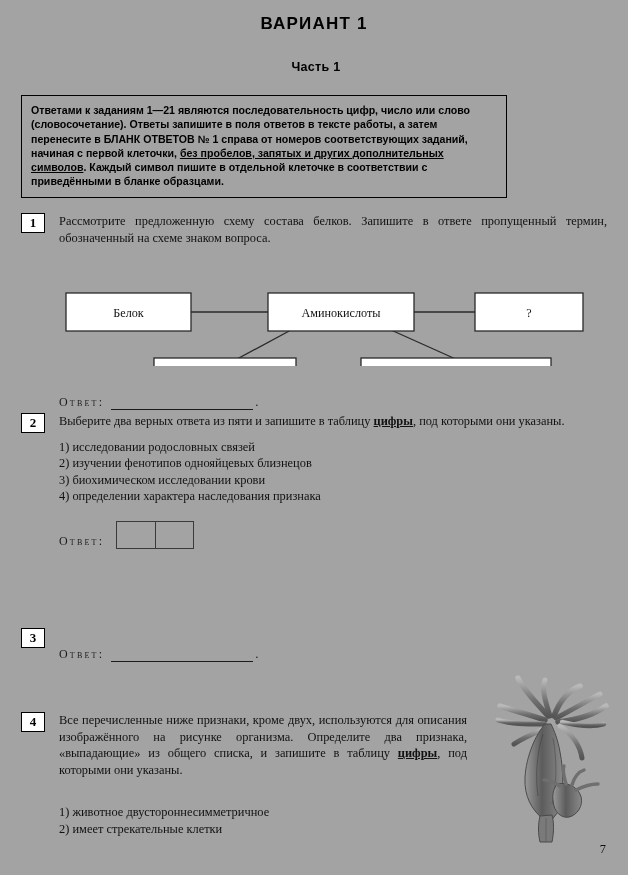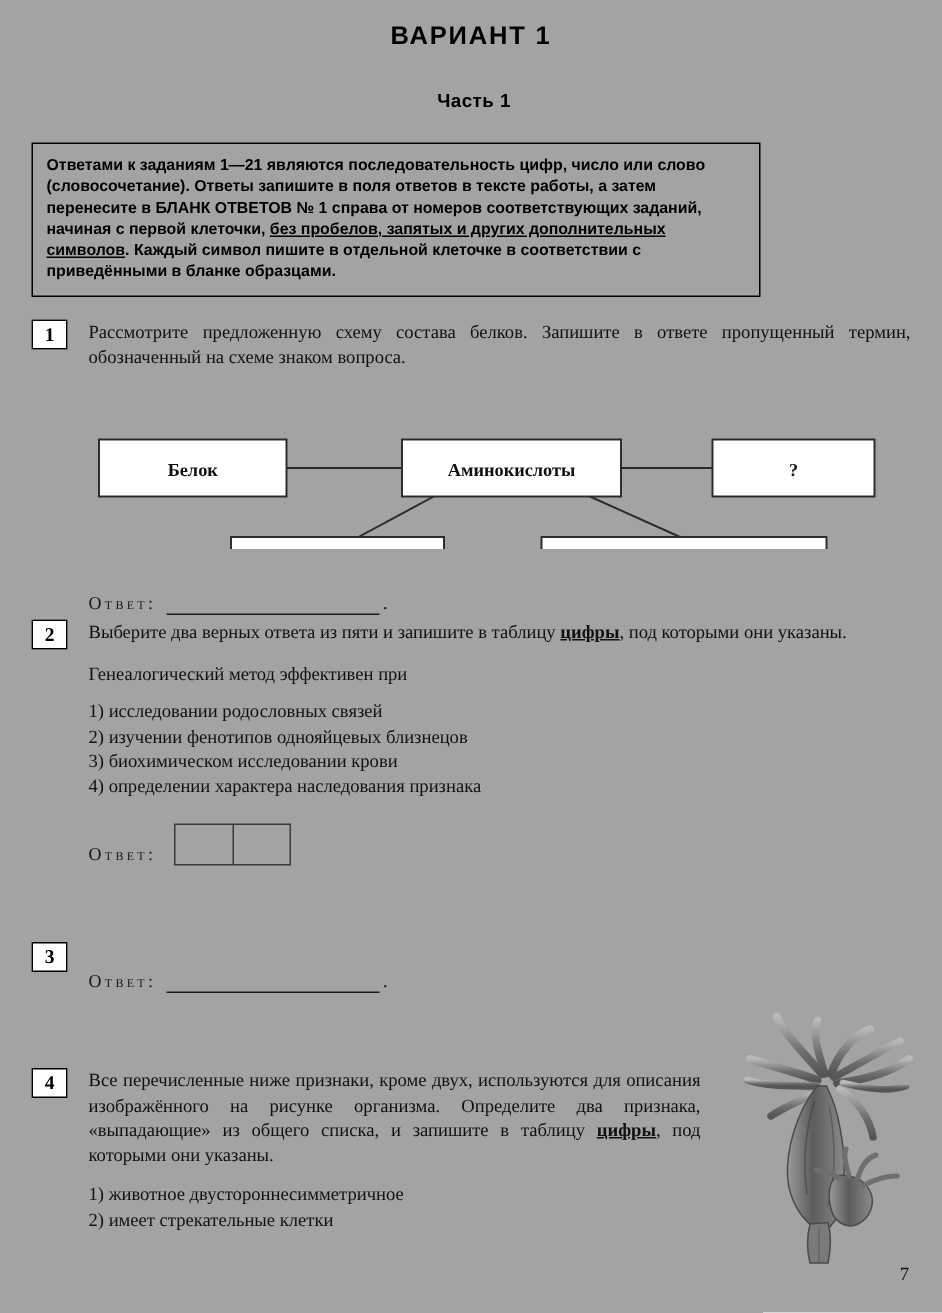--- a/index.html
+++ b/index.html
@@ -191,21 +191,21 @@
   <div class="part-title">Часть 1</div>
 
   <div class="instruction-box">
     <span>Ответами к заданиям 1—21 являются последовательность цифр, число или слово (словосочетание). Ответы запишите в поля ответов в тексте работы, а затем перенесите в БЛАНК ОТВЕТОВ № 1 справа от номеров соответствующих заданий, начиная с первой клеточки, </span><u>без пробелов, запятых и других дополнительных символов</u><span>. Каждый символ пишите в отдельной клеточке в соответствии с приведёнными в бланке образцами.</span>
   </div>
 
   <div class="task" style="top:213px;">
     <div class="task-num">1</div>
     <div class="task-body">Рассмотрите предложенную схему состава белков. Запишите в ответе пропущенный термин, обозначенный на схеме знаком вопроса.</div>
 
-    <div class="scheme" style="position:relative;margin-top:14px;height:106px;font-weight:bold;">
+    <div class="scheme" style="position:relative;margin-top:14px;height:106px;">
       <svg width="586" height="106" viewBox="0 0 586 106">
 
         <line x1="170" y1="52" x2="247" y2="52" stroke="#2a2a2a" stroke-width="1.3"></line>
         <line x1="393" y1="52" x2="454" y2="52" stroke="#2a2a2a" stroke-width="1.3"></line>
         <line x1="270" y1="70" x2="205" y2="105" stroke="#2a2a2a" stroke-width="1.3"></line>
         <line x1="370" y1="70" x2="448" y2="105" stroke="#2a2a2a" stroke-width="1.3"></line>
 
         <rect x="45" y="33" width="125" height="38" fill="#ffffff" stroke="#2a2a2a" stroke-width="1.3"></rect>
         <text class="node-text" x="107.5" y="57" text-anchor="middle">Белок</text>
 
@@ -229,21 +229,20 @@
       <span class="answer-dot">.</span>
     </div>
   </div>
 
   <div class="task" style="top:413px;">
     <div class="task-num">2</div>
     <div class="task-body">
       <span>Выберите два верных ответа из пяти и запишите в таблицу </span><b>цифры</b><span>, под которыми они указаны.</span>
     </div>
     <div class="task-body" style="text-align:left;">
-      <div class="intro-line">Генеалогический метод эффективен при</div>
       <ul class="opt-list">
         <li>1) исследовании родословных связей</li>
         <li>2) изучении фенотипов однояйцевых близнецов</li>
         <li>3) биохимическом исследовании крови</li>
         <li>4) определении характера наследования признака</li>
       </ul>
     </div>
     <div class="answer-row" style="margin-top:16px;">
       <span class="answer-label">Ответ:</span>
       <span class="answer-cells">
@@ -261,21 +260,21 @@
       <span class="answer-dot">.</span>
     </div>
   </div>
 
   <div class="task" style="top:712px;">
     <div class="task-num">4</div>
     <div class="task-body" style="margin-right:140px;">
       <span>Все перечисленные ниже признаки, кроме двух, используются для описания изображённого на рисунке организма. Определите два признака, «выпадающие» из общего списка, и запишите в таблицу </span><b>цифры</b><span>, под которыми они указаны.</span>
     </div>
     <div class="task-body" style="text-align:left;margin-right:140px;">
-      <ul class="opt-list" style="margin-top:10px;">
+      <ul class="opt-list" style="margin-top:26px;">
         <li>1) животное двустороннесимметричное</li>
         <li>2) имеет стрекательные клетки</li>
       </ul>
     </div>
   </div>
 
   <div class="hydra-wrap">
     <svg width="132" height="172" viewBox="0 0 132 172">
       <defs>
         <linearGradient id="bodyShade" x1="0" y1="0" x2="1" y2="0">

